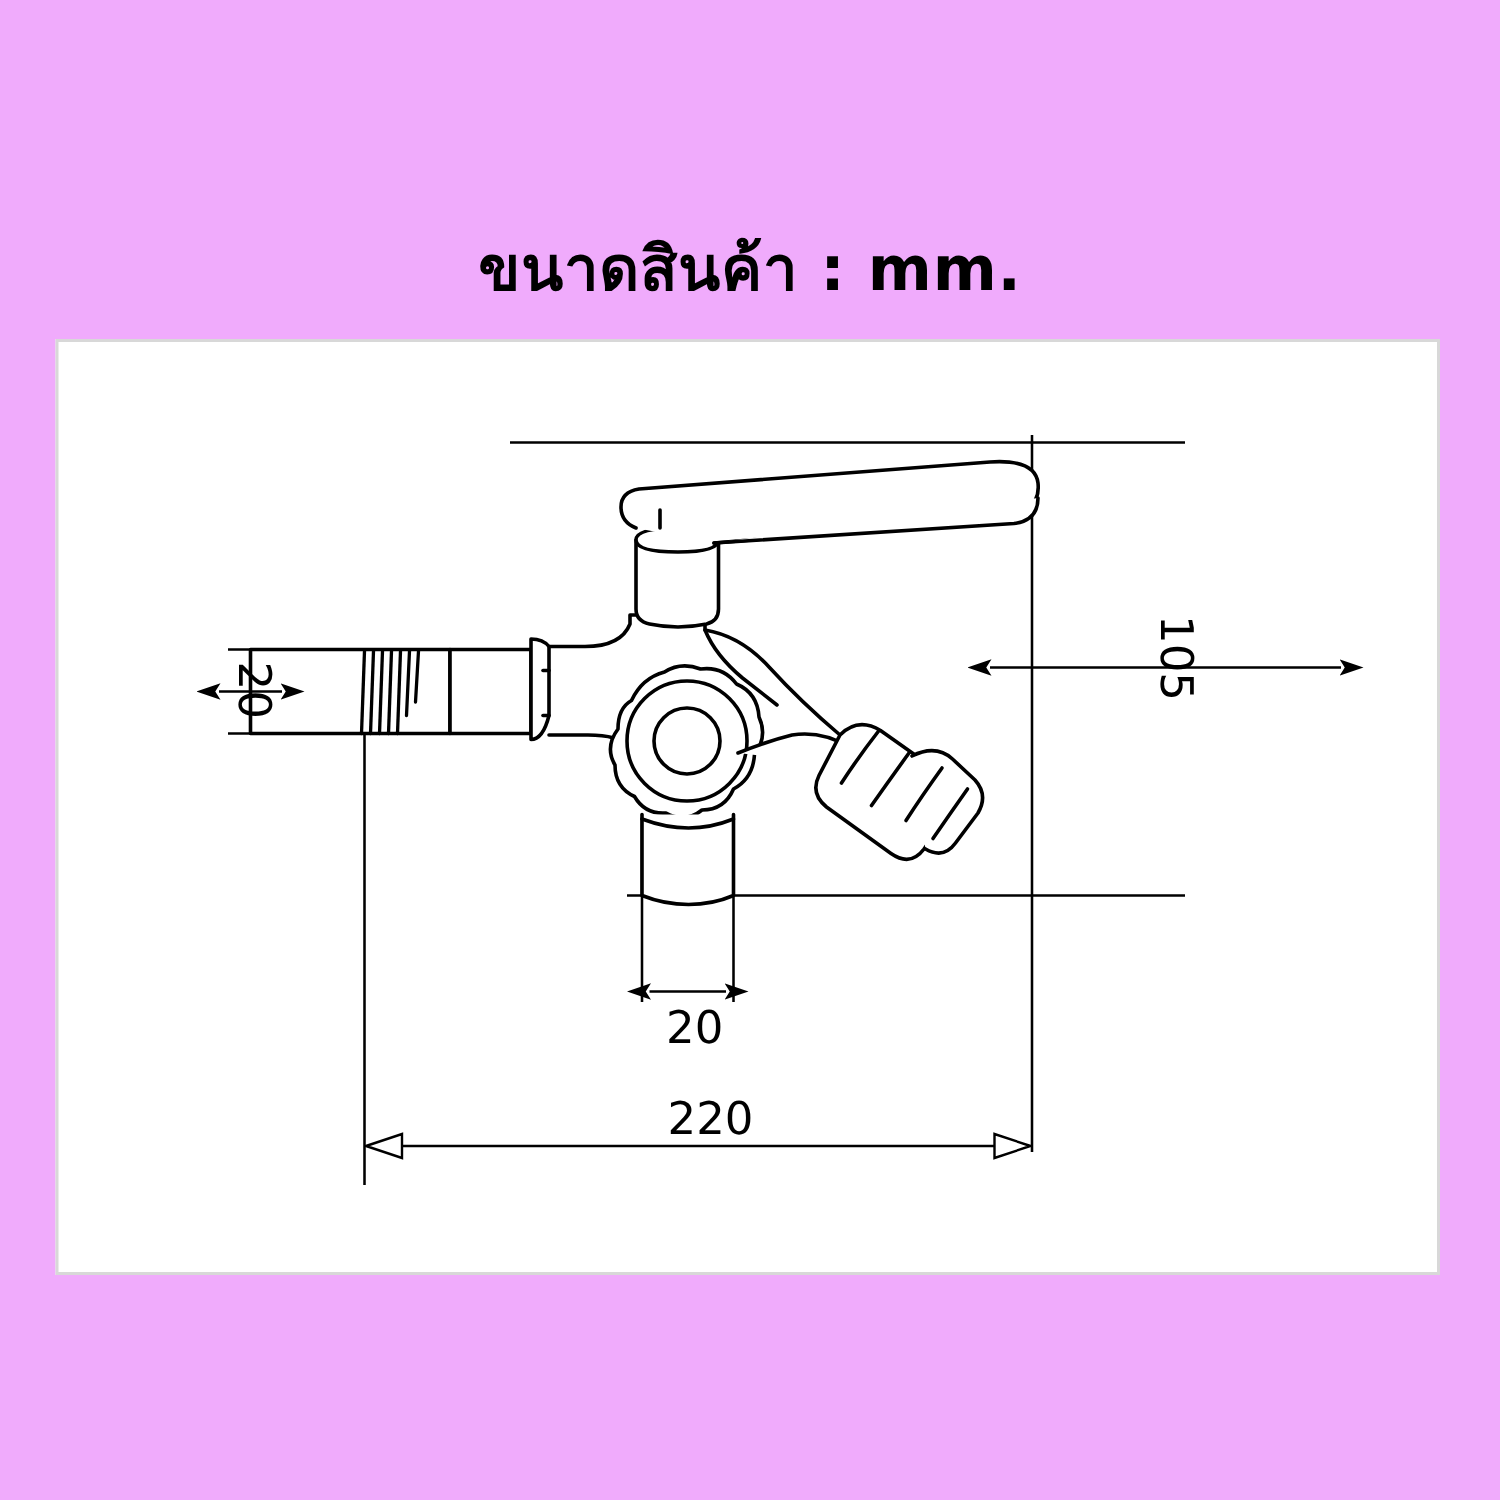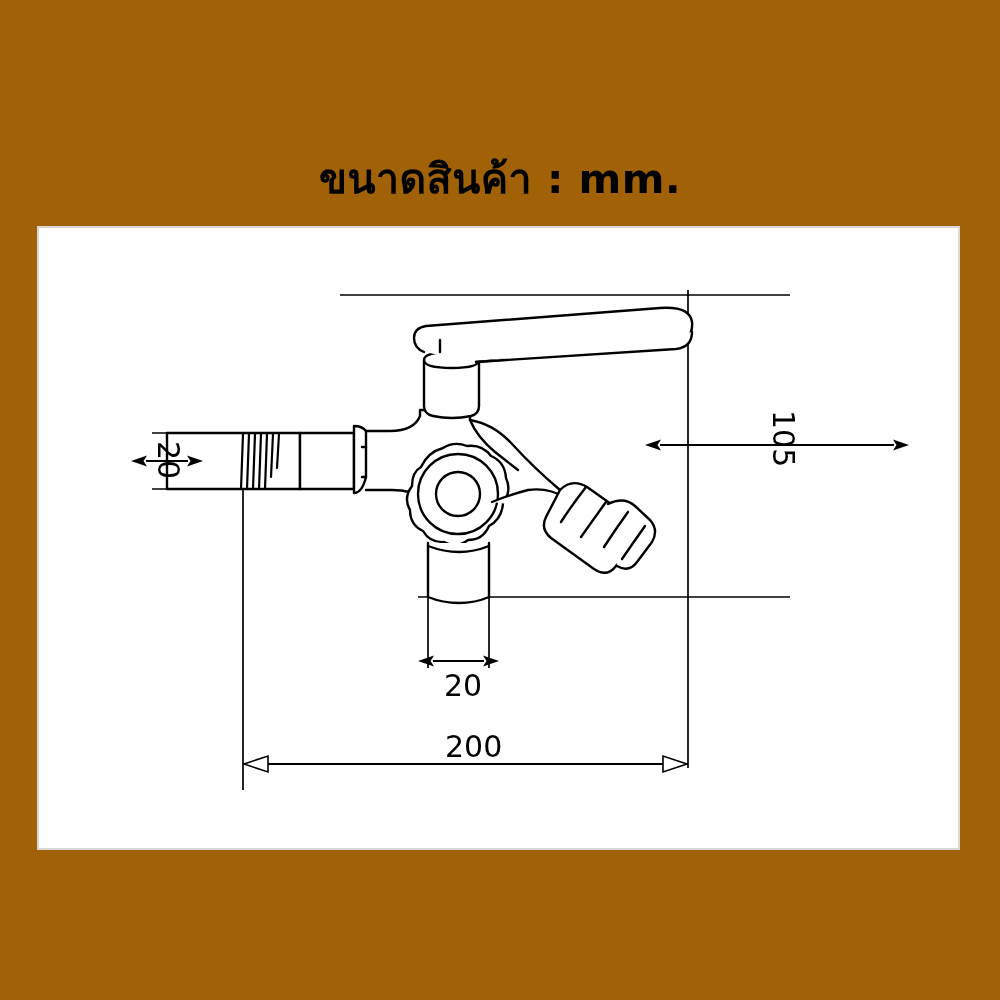--- a/index.html
+++ b/index.html
@@ -12,21 +12,21 @@
     height: 1000px;
     position: relative;
     font-family: "DejaVu Sans", "Liberation Sans", sans-serif;
     overflow: hidden;
   }
   #page {
     position: absolute;
     left: 0; top: 0;
     width: 1000px;
     height: 1000px;
-    background: #a16207;
+    background: #f0abfc;
   }
   .title {
     position: absolute;
     left: 0;
     top: 155px;
     width: 1000px;
     text-align: center;
     font-size: 41px;
     font-weight: 700;
     color: #000000;
@@ -229,15 +229,15 @@
       <line x1="167" y1="440" x2="167" y2="482" marker-start="url(#arrowFilledStart)" marker-end="url(#arrowFilledEnd)" transform="rotate(90 167 461)"></line>
       <line x1="777" y1="328" x2="777" y2="562" marker-start="url(#arrowFilledStart)" marker-end="url(#arrowFilledEnd)" transform="rotate(90 777 445)"></line>
       <line x1="433" y1="661" x2="484" y2="661" marker-start="url(#arrowFilledStart)" marker-end="url(#arrowFilledEnd)"></line>
       <line x1="268" y1="764" x2="663" y2="764" marker-start="url(#arrowOpenStart)" marker-end="url(#arrowOpenEnd)"></line>
     </g>
   </svg>
 
   <div class="dimtext" id="dim-20-left">20</div>
   <div class="dimtext" id="dim-105-right">105</div>
   <div class="dimtext" id="dim-20-bottom">20</div>
-  <div class="dimtext" id="dim-140-bottom">200</div>
+  <div class="dimtext" id="dim-140-bottom">220</div>
 
 </div>
 
 </body></html>

